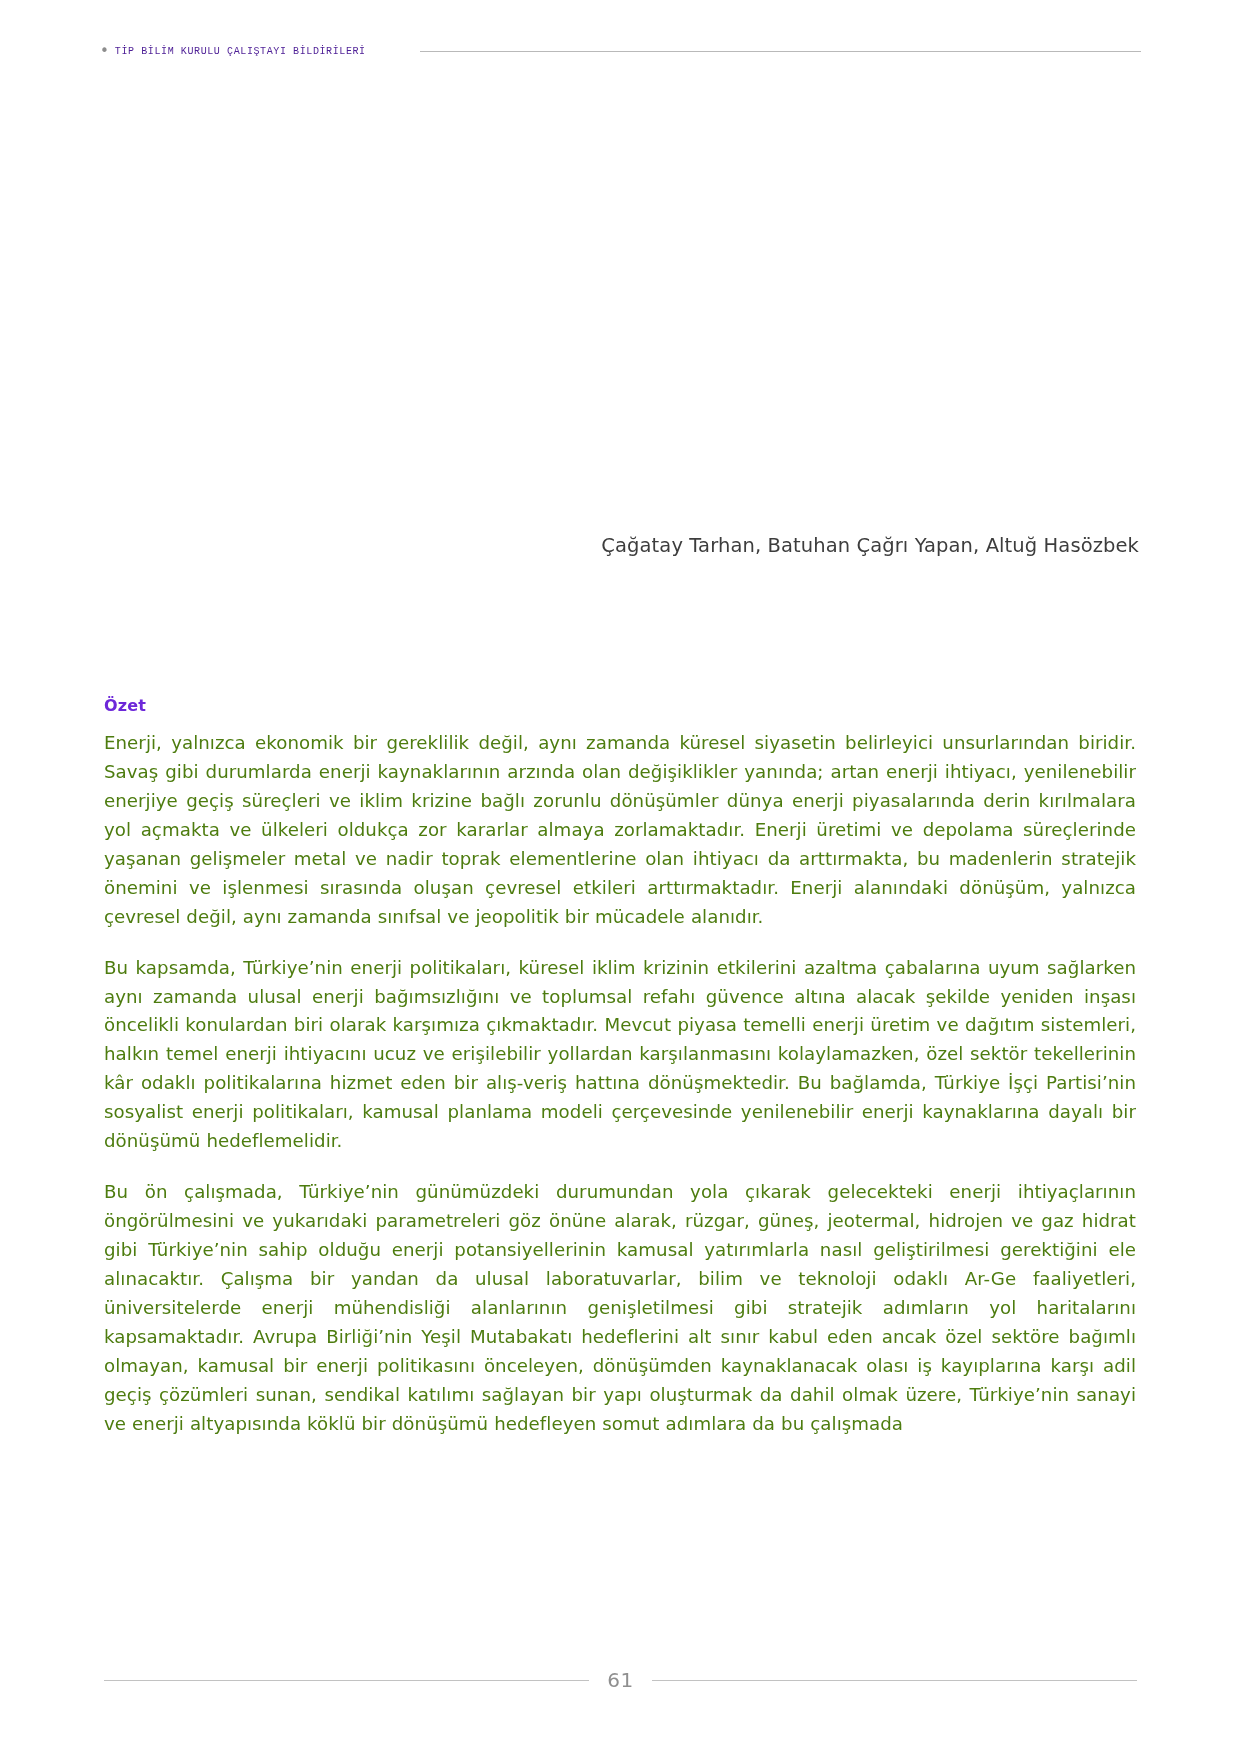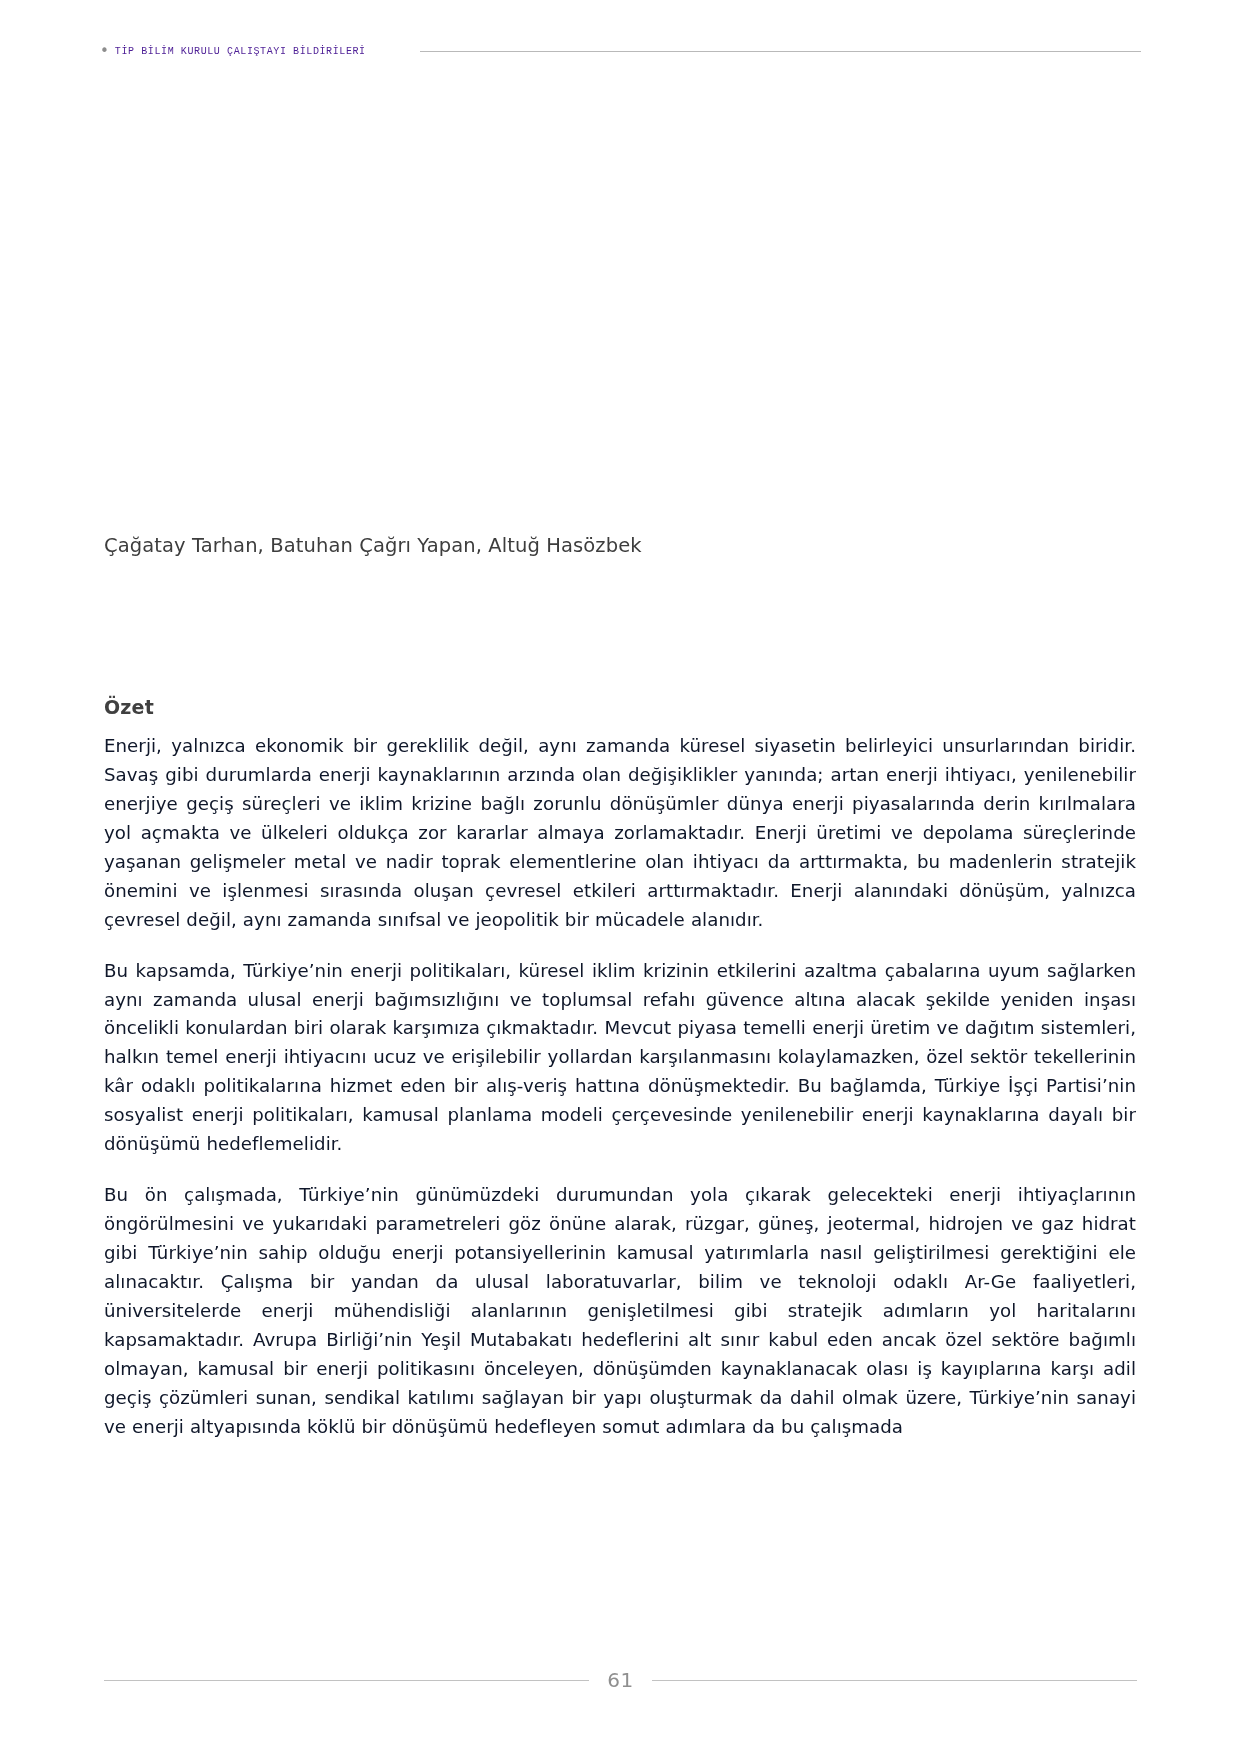--- a/index.html
+++ b/index.html
@@ -63,47 +63,47 @@
     font-size: 28.5px;
     font-weight: bold;
     line-height: 1.30;
     text-align: justify;
     text-align-last: center;
     margin: 0;
     letter-spacing: 0.1px;
   }
   .authors {
     margin-top: 6px;
-    text-align: left;
+    text-align: right;
     font-size: 19.5px;
     color: #3d3d3d;
     font-weight: normal;
     letter-spacing: 0.1px;
   }
 
   
   .abstract {
     position: absolute;
     top: 696px;
     left: 104px;
     width: 1032px;
   }
   .abstract h2 {
-    font-size: 19px;
+    font-size: 16px;
     font-weight: bold;
     margin: 0 0 14px 0;
-    color: #404040;
+    color: #6d28d9;
     letter-spacing: 0.2px;
   }
   .abstract p {
     font-size: 18.2px;
     line-height: 1.59;
     text-align: justify;
     margin: 0 0 22px 0;
-    color: #0f172a;
+    color: #4d7c0f;
     letter-spacing: 0.05px;
     word-spacing: 0.2px;
   }
   .abstract p:last-child {
     margin-bottom: 0;
   }
 
   
   .footer {
     position: absolute;

